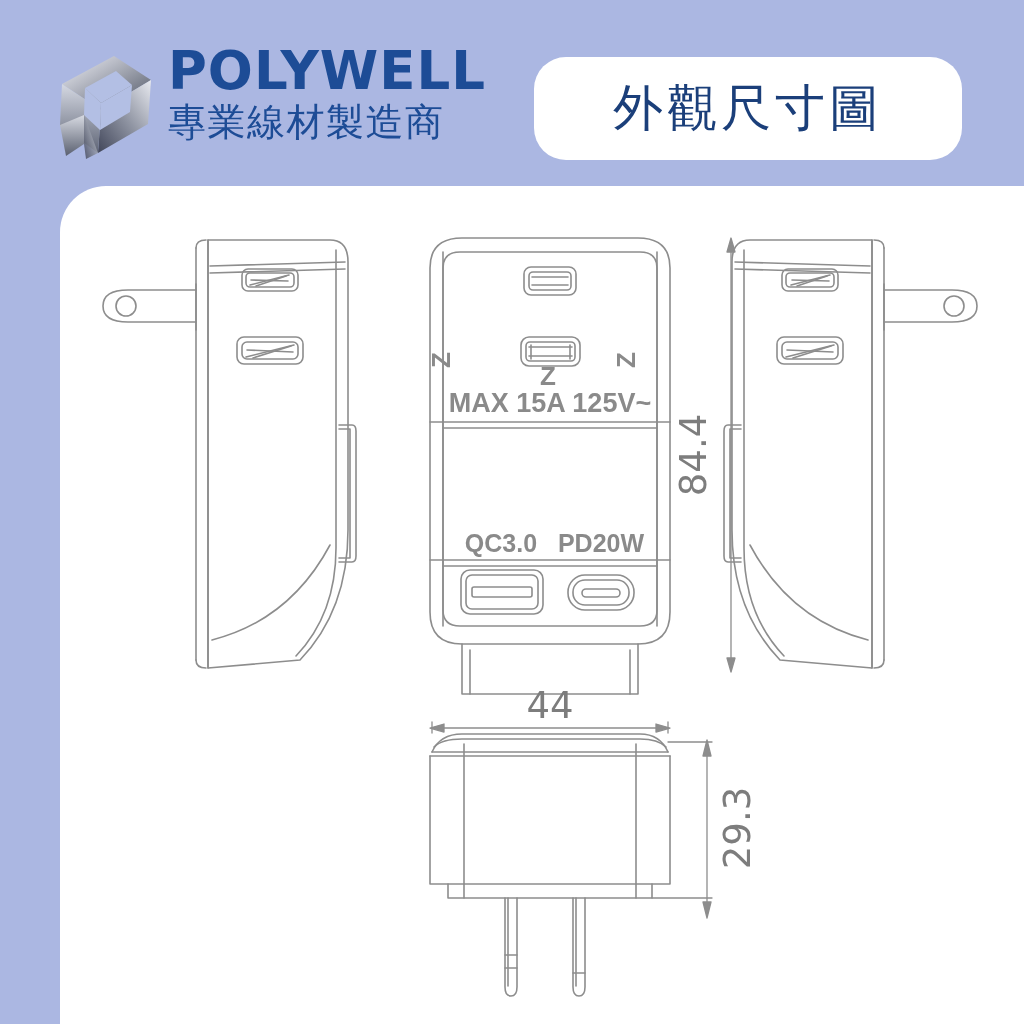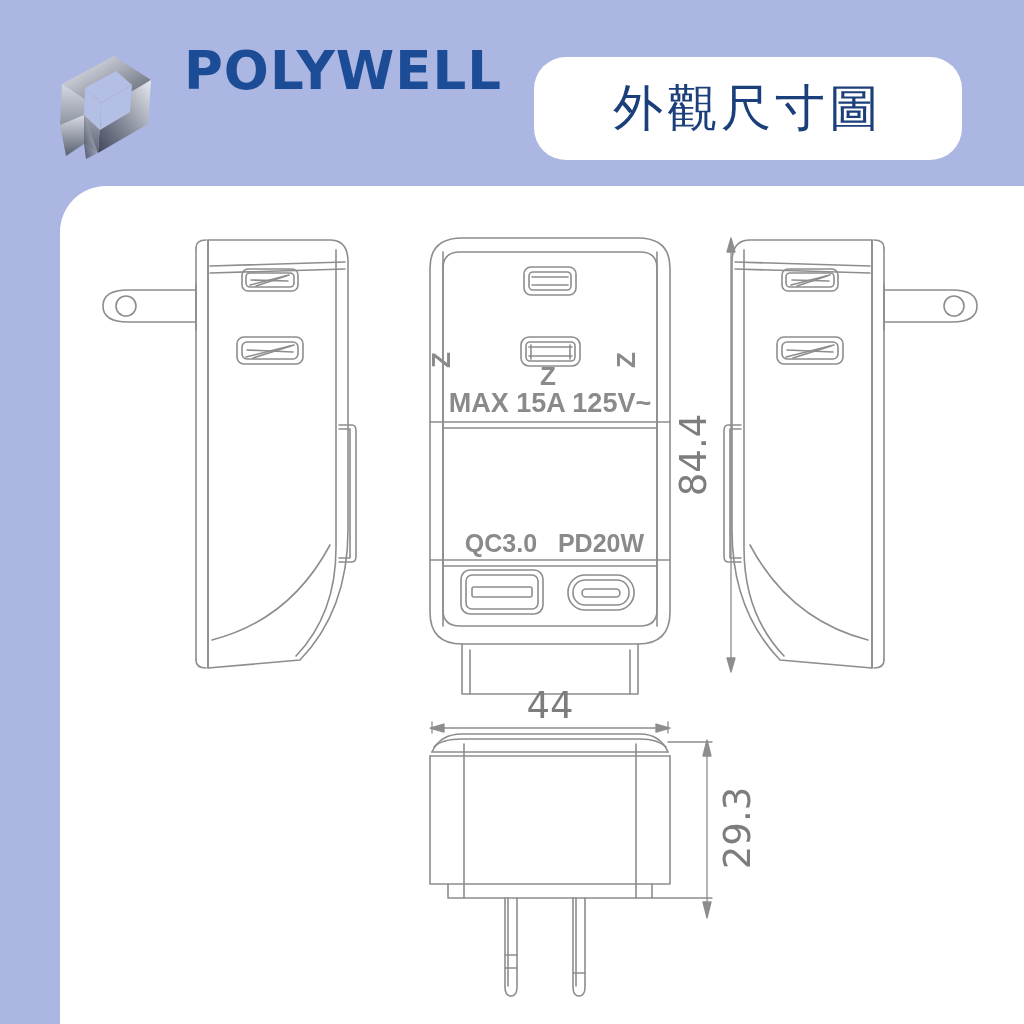--- a/index.html
+++ b/index.html
@@ -19,21 +19,20 @@
     position: absolute; left: 0; top: 0;
     width: 1024px; height: 186px;
   }
   #logo-mark {
     position: absolute; left: 52px; top: 52px;
     width: 104px; height: 108px;
   }
   #brand-block {
     position: absolute; left: 168px; top: 44px;
     width: 350px;
-    text-align: center;
   }
   #brand-wordmark {
     font-size: 53px;
     font-weight: bold;
     letter-spacing: 1px;
     color: #1d4c96;
     line-height: 1.02;
     font-family: "DejaVu Sans", sans-serif;
   }
   #brand-tagline {
@@ -103,20 +102,21 @@
         <path d="M80,33 L78,60 L48,78 L49,51 Z" fill="#b3bfe4"></path>
         <path d="M33,36 L49,51 L48,78 L32,63 Z" fill="#b3bfe4"></path>
 
         <path d="M8,73 L32,63 L32,92 L14,104 Z" fill="url(#gmet3)"></path>
         <path d="M32,92 L32,63 L46,101 L34,107 Z" fill="url(#gmet2)" opacity="0.85"></path>
       </svg>
     </div>
 
     <div id="brand-block">
       <div id="brand-wordmark">POLYWELL</div>
+      <div id="brand-tagline">專業線材製造商</div>
     </div>
 
     <div id="title-pill">
       <div id="title-pill-text">外觀尺寸圖</div>
     </div>
   </div>
 
   <div id="panel">
     <svg id="drawing" width="1024" height="1024" viewBox="0 0 1024 1024">
       <g fill="none" stroke="#8d8d8d" stroke-width="1.6" stroke-linejoin="round" stroke-linecap="round">

